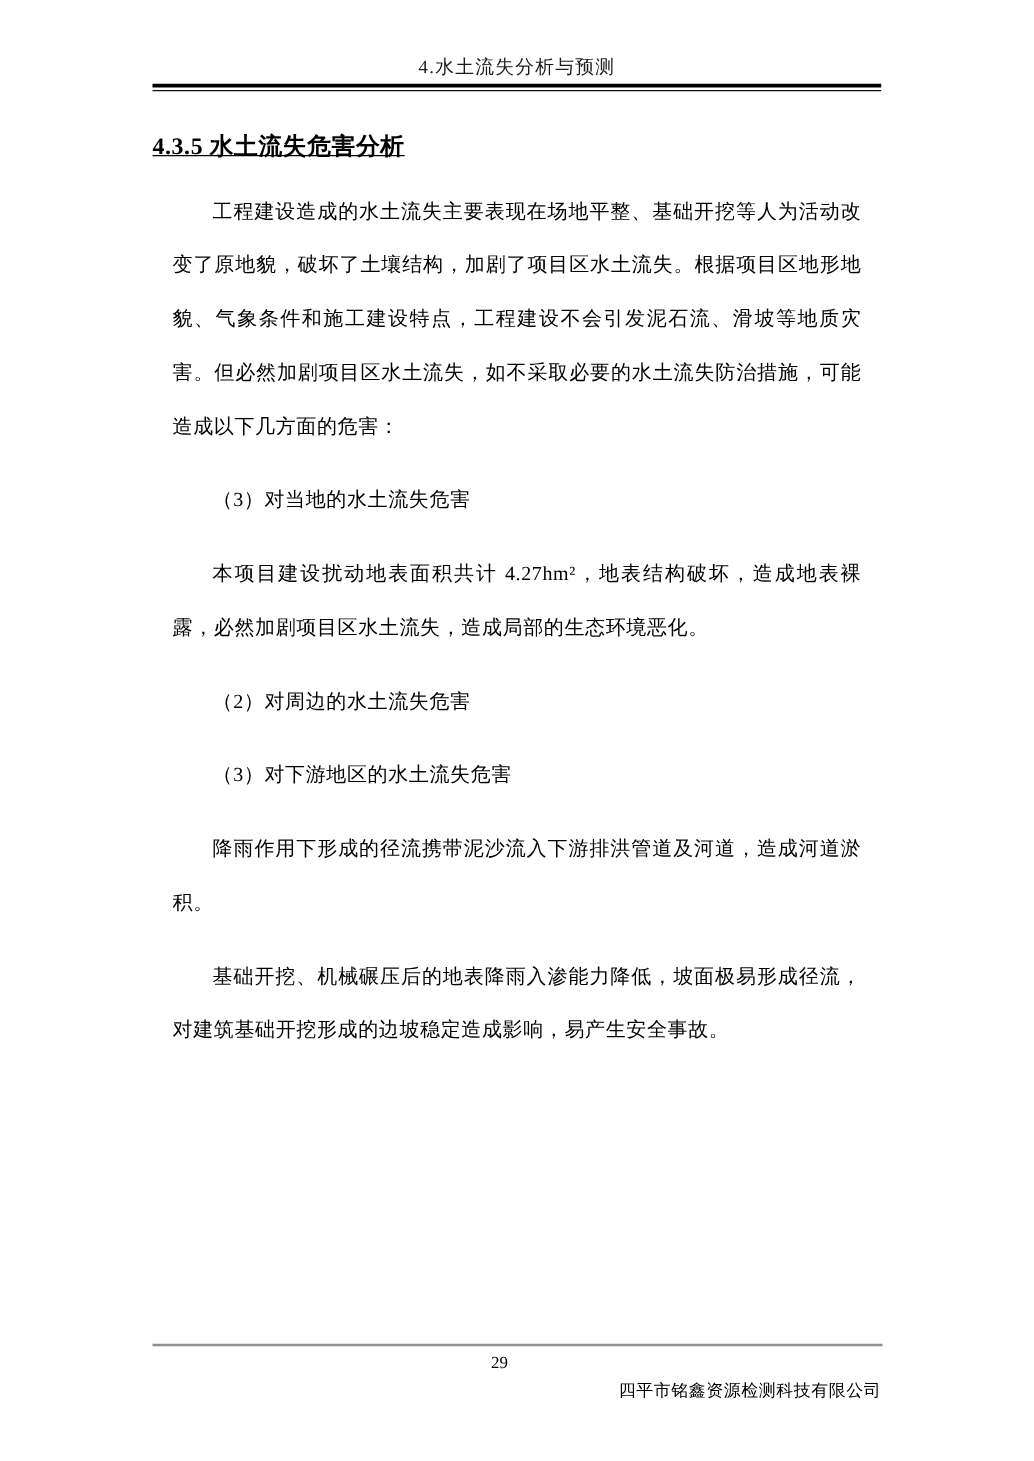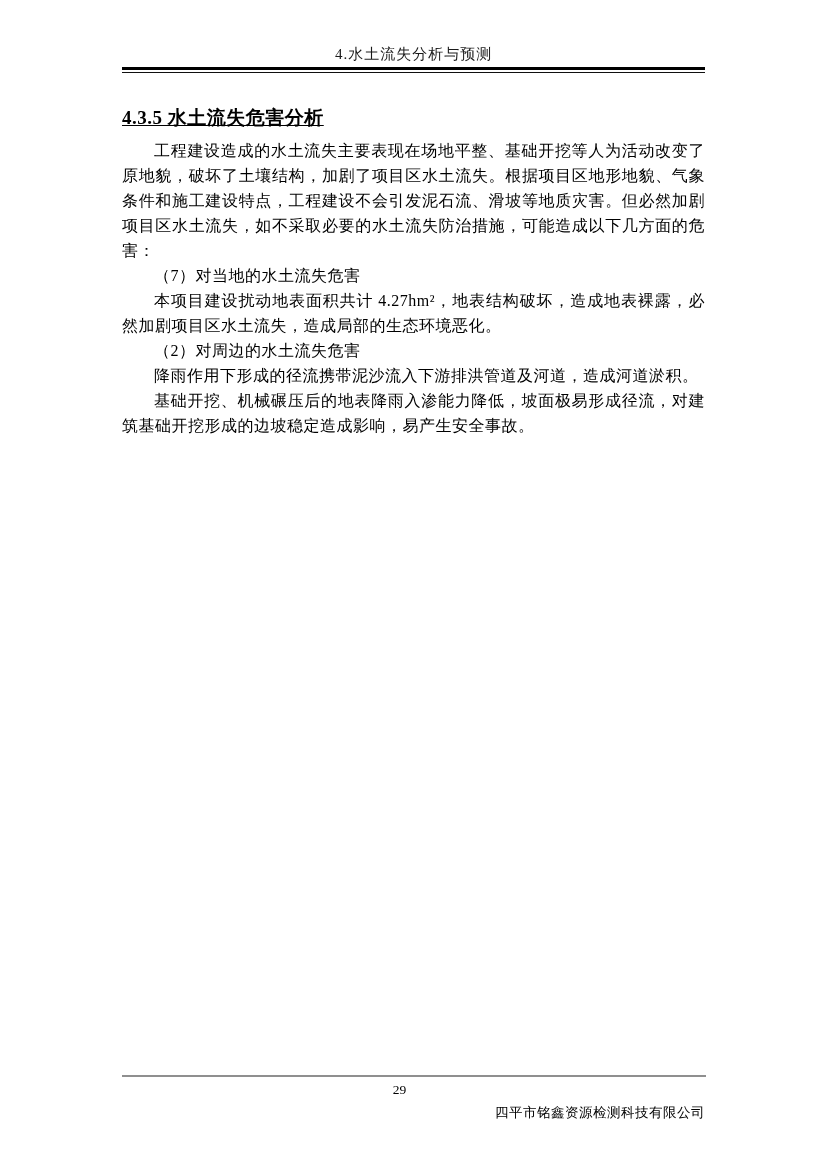--- a/index.html
+++ b/index.html
@@ -46,23 +46,23 @@
   }
   .section-heading {
     margin: 0 0 6px 0;
     font-size: 19px;
     font-weight: bold;
     line-height: 28px;
     letter-spacing: 0.5px;
     text-decoration: underline;
   }
   .content p {
-    margin: 0;
+    margin: 16px;
     font-size: 16px;
-    line-height: 25px;
+    line-height: 43px;
     text-indent: 2em;
     text-align: justify;
     letter-spacing: 0.5px;
   }
   
   .footer-rule {
     position: absolute;
     top: 1075px;
     left: 122px;
     width: 584px;
@@ -97,27 +97,28 @@
 <div class="page">
 
   <div class="header-title">4.水土流失分析与预测</div>
   <div class="header-rule"></div>
 
   <div class="content">
     <h2 class="section-heading">4.3.5  水土流失危害分析</h2>
 
     <p>工程建设造成的水土流失主要表现在场地平整、基础开挖等人为活动改变了原地貌，破坏了土壤结构，加剧了项目区水土流失。根据项目区地形地貌、气象条件和施工建设特点，工程建设不会引发泥石流、滑坡等地质灾害。但必然加剧项目区水土流失，如不采取必要的水土流失防治措施，可能造成以下几方面的危害：</p>
 
-    <p>（7）对当地的水土流失危害</p>
+    <p>（3）对当地的水土流失危害</p>
 
     <p>本项目建设扰动地表面积共计 4.27hm²，地表结构破坏，造成地表裸露，必然加剧项目区水土流失，造成局部的生态环境恶化。</p>
 
     <p>（2）对周边的水土流失危害</p>
 
 
+    <p>（3）对下游地区的水土流失危害</p>
 
     <p>降雨作用下形成的径流携带泥沙流入下游排洪管道及河道，造成河道淤积。</p>
 
 
     <p>基础开挖、机械碾压后的地表降雨入渗能力降低，坡面极易形成径流，对建筑基础开挖形成的边坡稳定造成影响，易产生安全事故。</p>
   </div>
 
   <div class="footer-rule"></div>
   <div class="footer">
     <span class="page-num">29</span>

